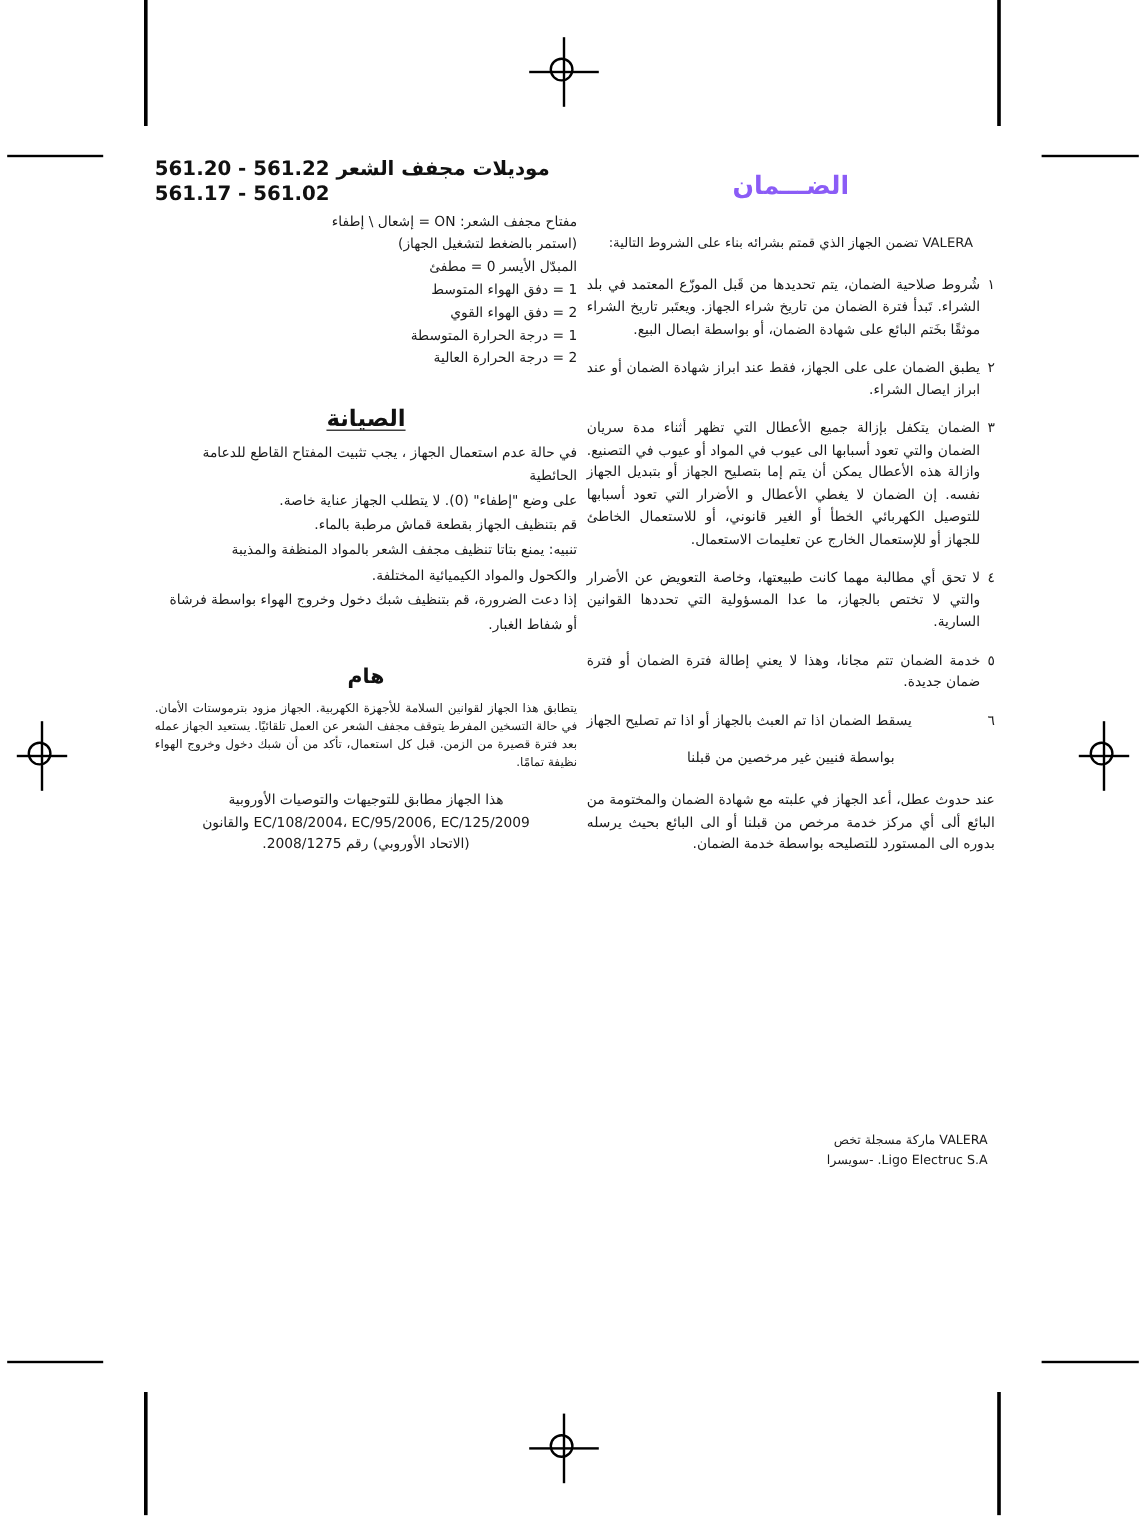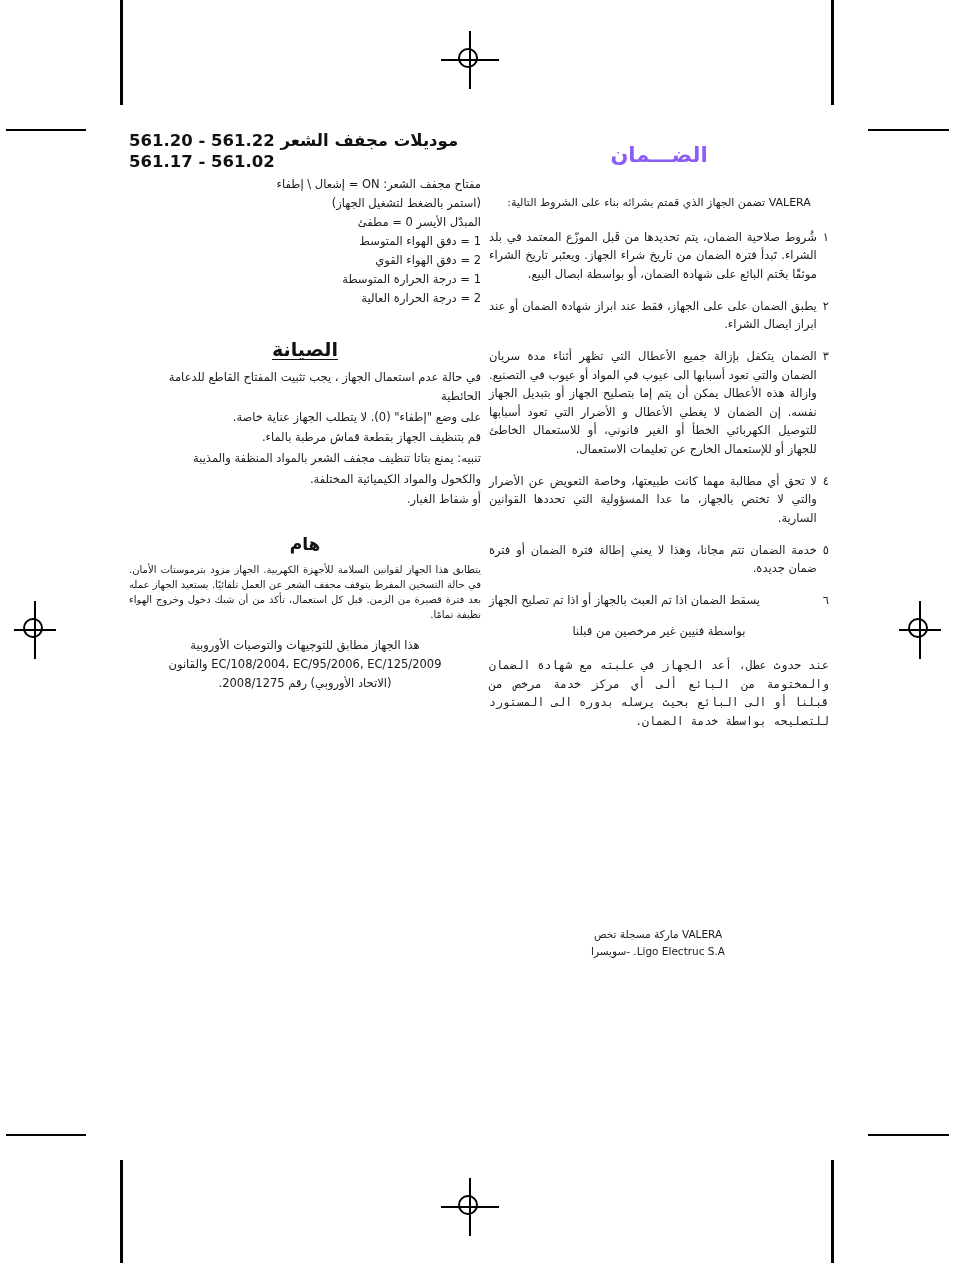--- a/index.html
+++ b/index.html
@@ -139,21 +139,20 @@
   .clause .body {
     flex: 1 1 auto;
     text-align: justify;
     text-justify: inter-word;
   }
   .clause .body.center { text-align: left; }
 
   .indent-para {
     margin: 16px 0 13px 0;
     text-align: justify;
-    font-family: Liberation Mono, monospace;
   }
 
   
   .spec-list {
     margin: 2px 0 0 0;
     font-size: 11.5px;
     line-height: 1.65;
     text-align: right;
   }
   .spec-list div { white-space: nowrap; }
@@ -175,23 +174,23 @@
     font-size: 11.5px;
     line-height: 1.62;
     text-align: center;
   }
   .conformity div { margin: 0; }
 
   
   .footer {
     position: absolute;
     right: 12px;
-    bottom: 176px;
+    bottom: 160px;
     width: 330px;
-    text-align: center;
+    text-align: right;
     font-size: 10.5px;
     line-height: 1.55;
     color: #1a1a1a;
   }
 </style>
 </head>
 <body>
 
 <div class="page">
 
@@ -286,20 +285,21 @@
       </div>
 
       <h2 class="sec-head underline">الصيانة</h2>
 
       <div class="maint-body">
         <p>في حالة عدم استعمال الجهاز ، يجب تثبيت المفتاح القاطع للدعامة الحائطية</p>
         <p>على وضع "إطفاء" (0). لا يتطلب الجهاز عناية خاصة.</p>
         <p>قم بتنظيف الجهاز بقطعة قماش مرطبة بالماء.</p>
         <p>تنبيه: يمنع بتاتا تنظيف مجفف الشعر بالمواد المنظفة والمذيبة</p>
         <p>والكحول والمواد الكيميائية المختلفة.</p>
+        <p>إذا دعت الضرورة، قم بتنظيف شبك دخول وخروج الهواء بواسطة فرشاة</p>
         <p>أو شفاط الغبار.</p>
       </div>
 
       <h2 class="sec-head small">هام</h2>
 
       <p class="important-body">يتطابق هذا الجهاز لقوانين السلامة للأجهزة الكهربية. الجهاز مزود بترموستات الأمان. في حالة التسخين المفرط يتوقف مجفف الشعر عن العمل تلقائيًا. يستعيد الجهاز عمله بعد فترة قصيرة من الزمن. قبل كل استعمال، تأكد من أن شبك دخول وخروج الهواء نظيفة تمامًا.</p>
 
       <div class="conformity">
         <div>هذا الجهاز مطابق للتوجيهات والتوصيات الأوروبية</div>
         <div>EC/108/2004، EC/95/2006, EC/125/2009 والقانون</div>

